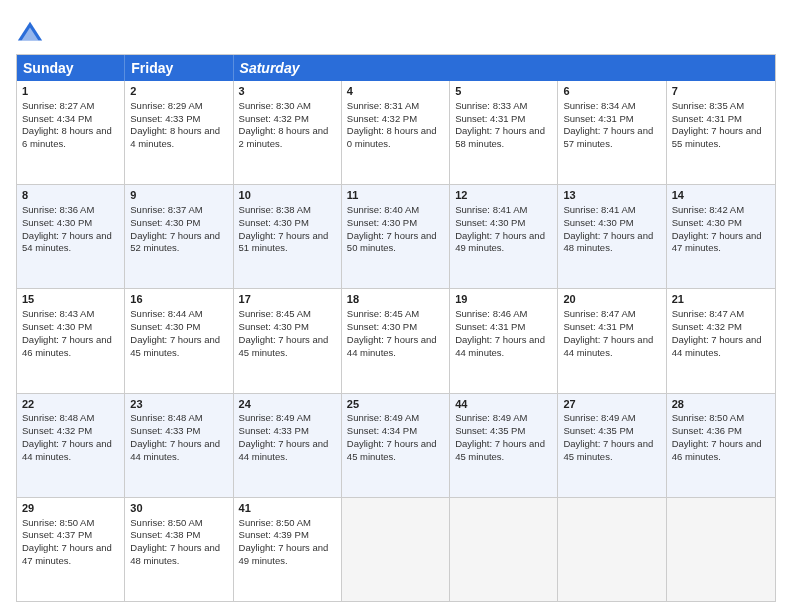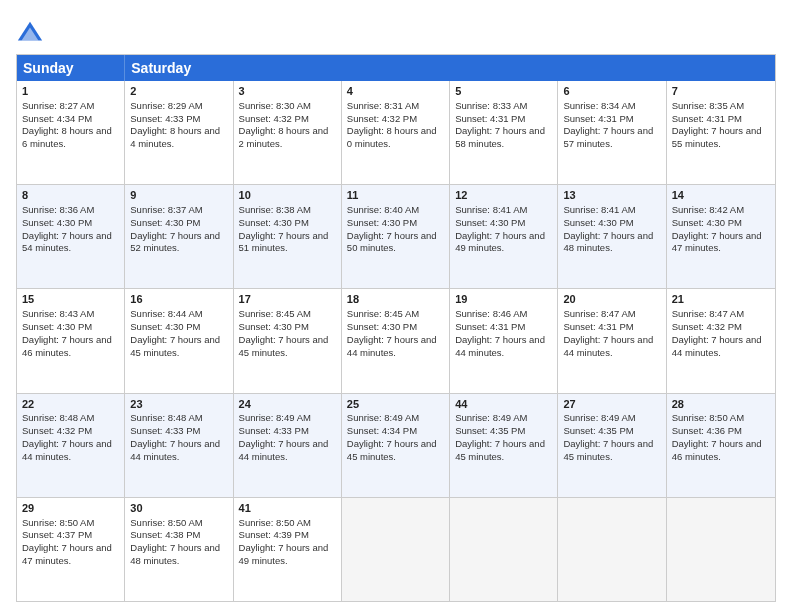--- a/index.html
+++ b/index.html
@@ -66,21 +66,21 @@
       background: #2a6dd9;
     }
     .cal-header-cell {
       color: #fff;
       font-weight: bold;
       font-size: 14px;
       padding: 5px 6px;
       text-align: left;
       border-right: 1px solid #5a8fe0;
     }
-    .cal-header-cell:last-child { border-right: none; }
+    .cal-header-cell:last-child { border-right: none; font-style: italic; }
     .cal-body {
       display: flex;
       flex-direction: column;
       flex: 1;
     }
     .cal-row {
       display: grid;
       grid-template-columns: repeat(7, 1fr);
       flex: 1;
       border-top: 1px solid #ccc;
@@ -125,20 +125,21 @@
     </div>
     <div class="title-block">
       <div class="main-title"></div>
       <div class="subtitle"></div>
     </div>
   </div>
 
   <div class="calendar">
     <div class="cal-header-row">
     <div class="cal-header-cell">Sunday</div>
+        <div class="cal-header-cell">Friday</div>
         <div class="cal-header-cell">Saturday</div>
       </div>
     <div class="cal-body">
     <div class="cal-row">
           <div class="cal-cell"><span class="day-num">1</span>Sunrise: 8:27 AM<br>Sunset: 4:34 PM<br>Daylight: 8 hours and 6 minutes.</div>
           <div class="cal-cell"><span class="day-num">2</span>Sunrise: 8:29 AM<br>Sunset: 4:33 PM<br>Daylight: 8 hours and 4 minutes.</div>
           <div class="cal-cell"><span class="day-num">3</span>Sunrise: 8:30 AM<br>Sunset: 4:32 PM<br>Daylight: 8 hours and 2 minutes.</div>
           <div class="cal-cell"><span class="day-num">4</span>Sunrise: 8:31 AM<br>Sunset: 4:32 PM<br>Daylight: 8 hours and 0 minutes.</div>
           <div class="cal-cell"><span class="day-num">5</span>Sunrise: 8:33 AM<br>Sunset: 4:31 PM<br>Daylight: 7 hours and 58 minutes.</div>
           <div class="cal-cell"><span class="day-num">6</span>Sunrise: 8:34 AM<br>Sunset: 4:31 PM<br>Daylight: 7 hours and 57 minutes.</div>

